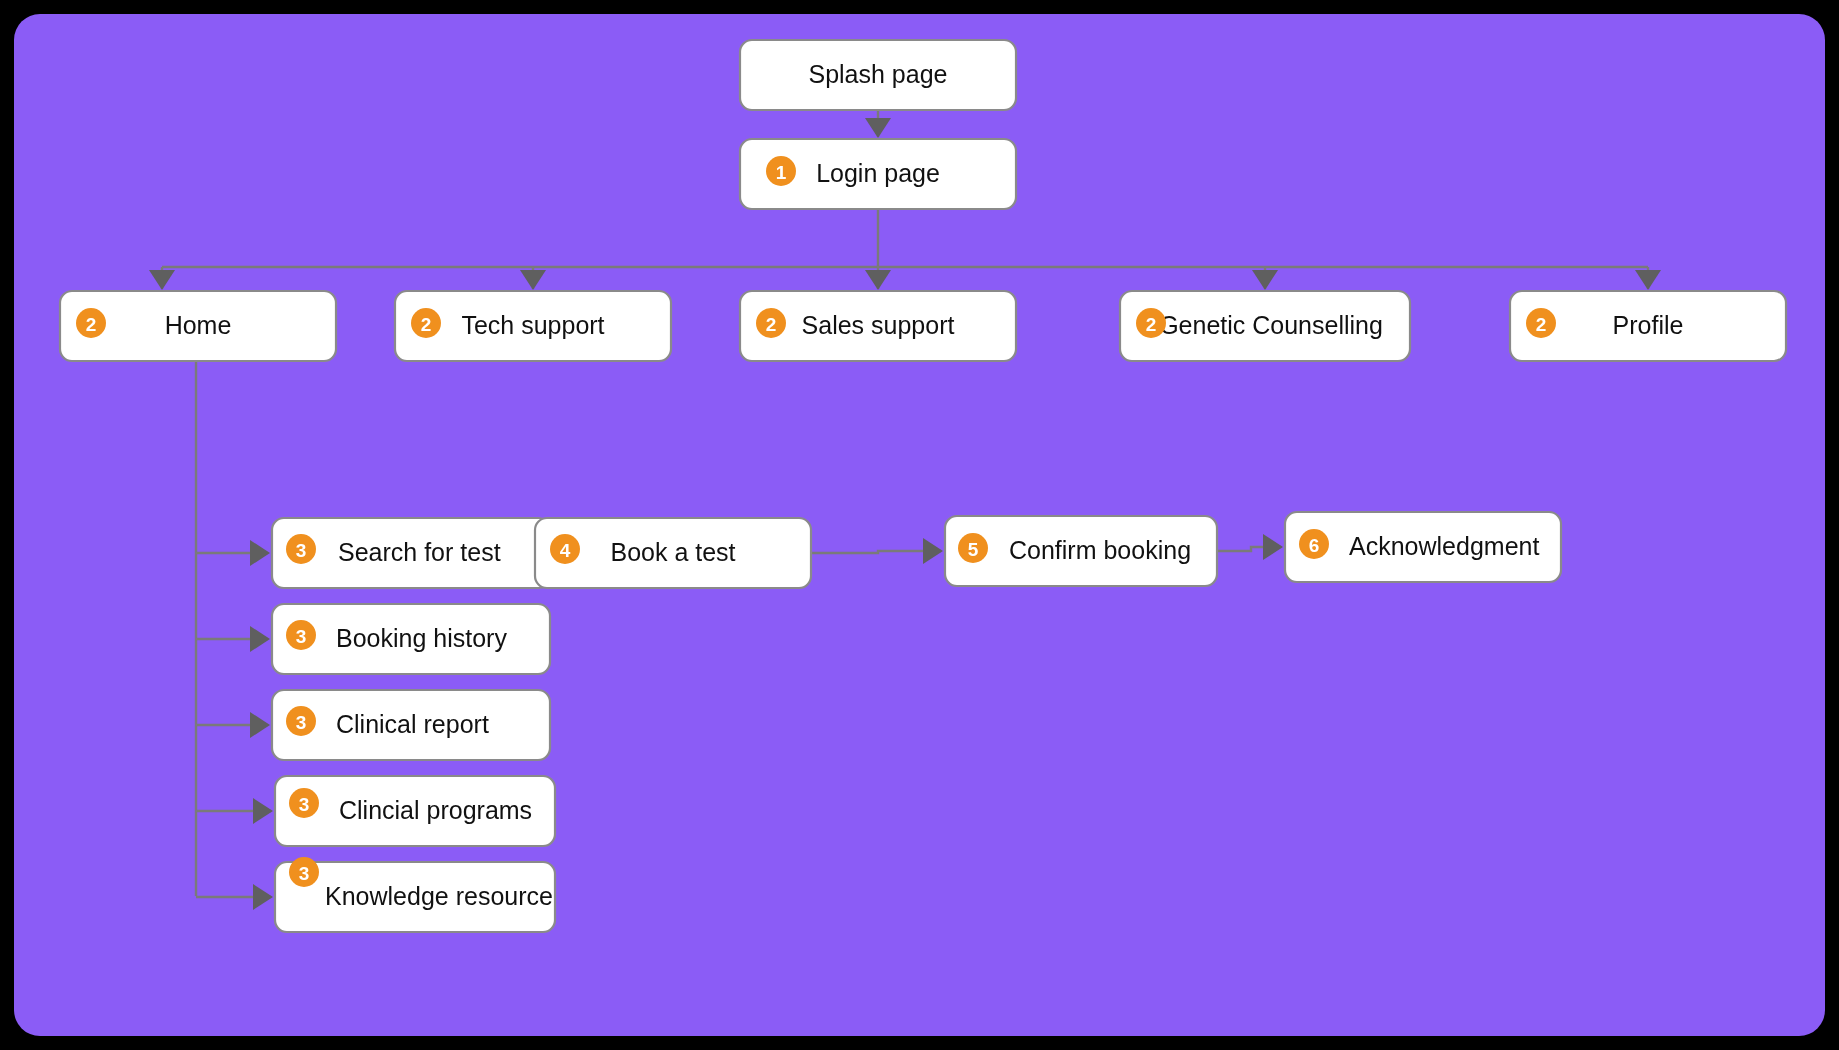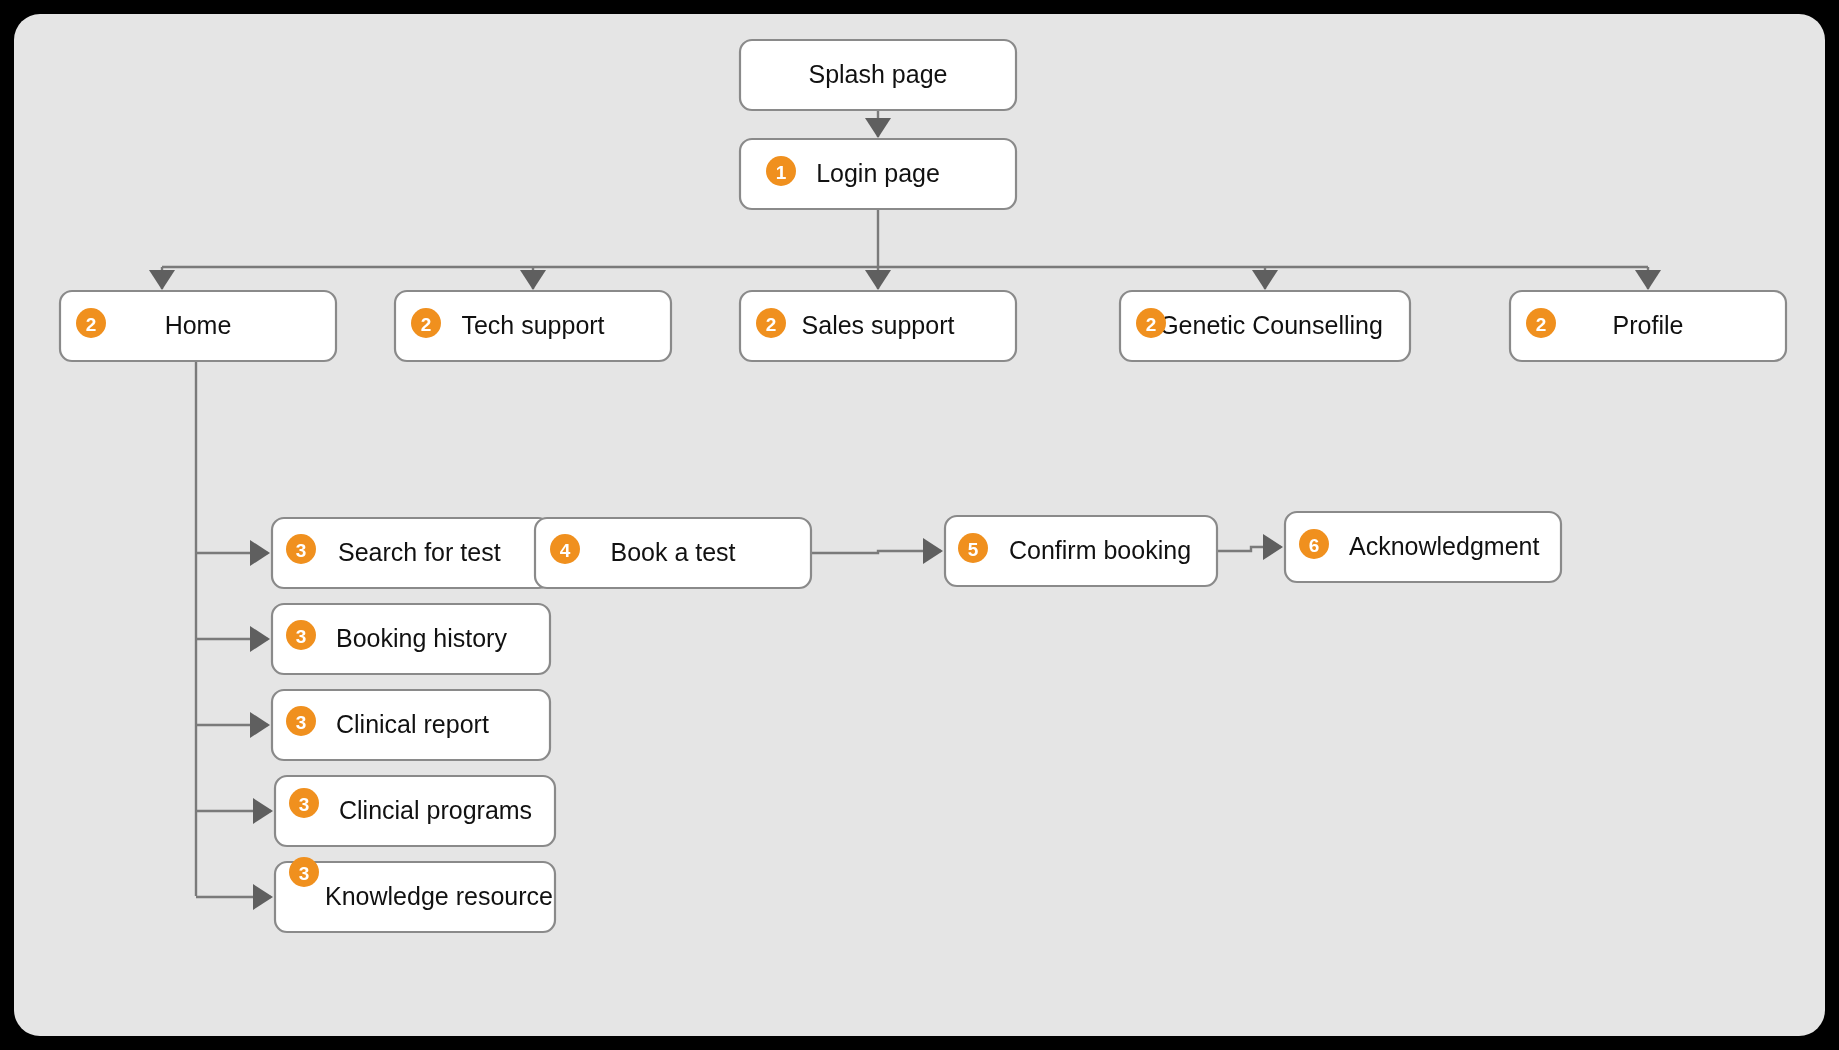--- a/index.html
+++ b/index.html
@@ -16,21 +16,21 @@
     width: 1839px;
     height: 1050px;
     background: #000000;
   }
   #card {
     position: absolute;
     left: 14px;
     top: 14px;
     width: 1811px;
     height: 1022px;
-    background: #e5e5e5;
+    background: #8b5cf6;
     border-radius: 26px;
     overflow: hidden;
   }
   #diagram {
     position: absolute;
     left: 0;
     top: 0;
     width: 1811px;
     height: 1022px;
     display: block;

